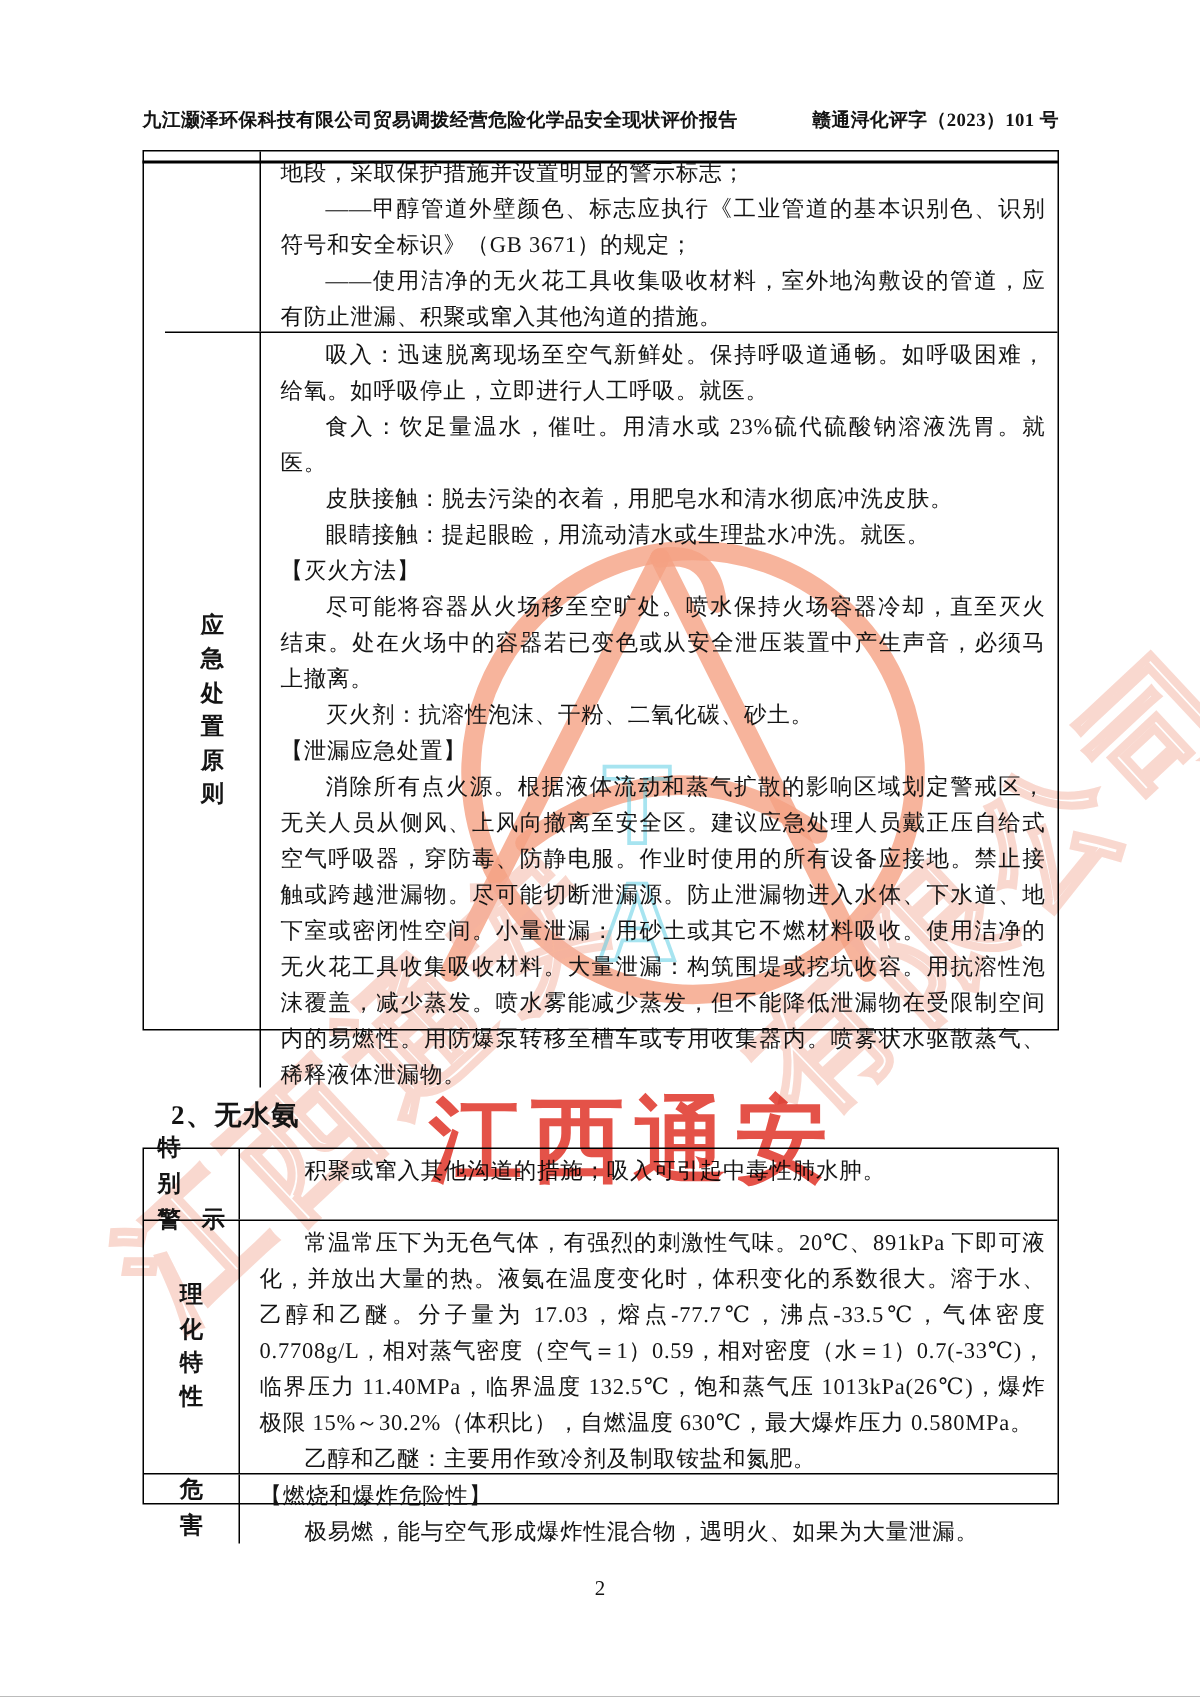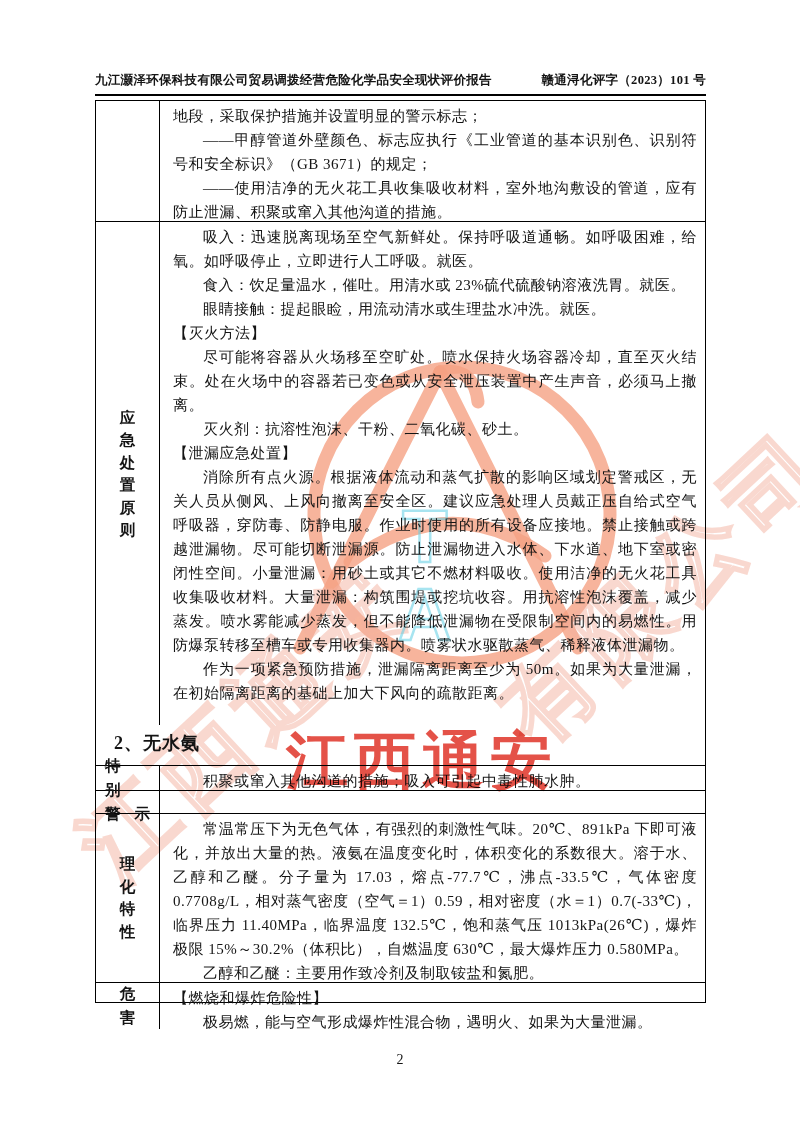--- a/index.html
+++ b/index.html
@@ -29,28 +29,28 @@
     position:absolute; left:286px; top:726px; z-index:3;
     font-size:62px; font-weight:900; letter-spacing:6px; line-height:70px;
     color:rgba(222,44,32,.82); mix-blend-mode:multiply; white-space:nowrap;
   }
   .wm-seal{position:absolute; left:280px; top:330px; mix-blend-mode:multiply;}
   
   .header{
     position:absolute; left:95px; top:72px; width:611px; z-index:1;
     display:flex; justify-content:space-between; align-items:flex-end;
     font-size:12.5px; font-weight:700; letter-spacing:.3px;
-    padding-bottom:5px; border-bottom:2px solid #000;
+    padding-bottom:18px; border-bottom:2px solid #000;
   }
   
   .tbl{
     position:absolute; left:95px; width:611px; z-index:1;
     border:1.5px solid #000; box-sizing:border-box; background:transparent;
   }
-  .tbl1{top:100px; height:691px;}
+  .tbl1{top:100px; height:587px;padding-left:14px;}
   .tbl2{top:765px; height:238px;}
   .trow{display:flex; box-sizing:border-box;}
   .trow + .trow{border-top:1.5px solid #000;}
   .lcell{
     width:64px; flex-shrink:0; box-sizing:border-box;
     border-right:1.5px solid #000;
     display:flex; flex-direction:column; align-items:center; justify-content:center;
     font-size:15.5px; font-weight:700; line-height:24px;
   }
   .lcell.vert{gap:7px; line-height:1;}
@@ -120,20 +120,21 @@
           <div>应</div>
           <div>急</div>
           <div>处</div>
           <div>置</div>
           <div>原</div>
           <div>则</div>
         </div>
       <div class="ccell">
           <p class="ind">吸入：迅速脱离现场至空气新鲜处。保持呼吸道通畅。如呼吸困难，给氧。如呼吸停止，立即进行人工呼吸。就医。</p>
           <p class="ind">食入：饮足量温水，催吐。用清水或 23%硫代硫酸钠溶液洗胃。就医。</p>
+          <p class="ind">皮肤接触：脱去污染的衣着，用肥皂水和清水彻底冲洗皮肤。</p>
           <p class="ind">眼睛接触：提起眼睑，用流动清水或生理盐水冲洗。就医。</p>
           <p>【灭火方法】</p>
           <p class="ind">尽可能将容器从火场移至空旷处。喷水保持火场容器冷却，直至灭火结束。处在火场中的容器若已变色或从安全泄压装置中产生声音，必须马上撤离。</p>
           <p class="ind">灭火剂：抗溶性泡沫、干粉、二氧化碳、砂土。</p>
           <p>【泄漏应急处置】</p>
           <p class="ind">消除所有点火源。根据液体流动和蒸气扩散的影响区域划定警戒区，无关人员从侧风、上风向撤离至安全区。建议应急处理人员戴正压自给式空气呼吸器，穿防毒、防静电服。作业时使用的所有设备应接地。禁止接触或跨越泄漏物。尽可能切断泄漏源。防止泄漏物进入水体、下水道、地下室或密闭性空间。小量泄漏：用砂土或其它不燃材料吸收。使用洁净的无火花工具收集吸收材料。大量泄漏：构筑围堤或挖坑收容。用抗溶性泡沫覆盖，减少蒸发。喷水雾能减少蒸发，但不能降低泄漏物在受限制空间内的易燃性。用防爆泵转移至槽车或专用收集器内。喷雾状水驱散蒸气、稀释液体泄漏物。</p>
           <p class="ind">作为一项紧急预防措施，泄漏隔离距离至少为 50m。如果为大量泄漏，在初始隔离距离的基础上加大下风向的疏散距离。</p>
         </div>
     </div>
   </div>

